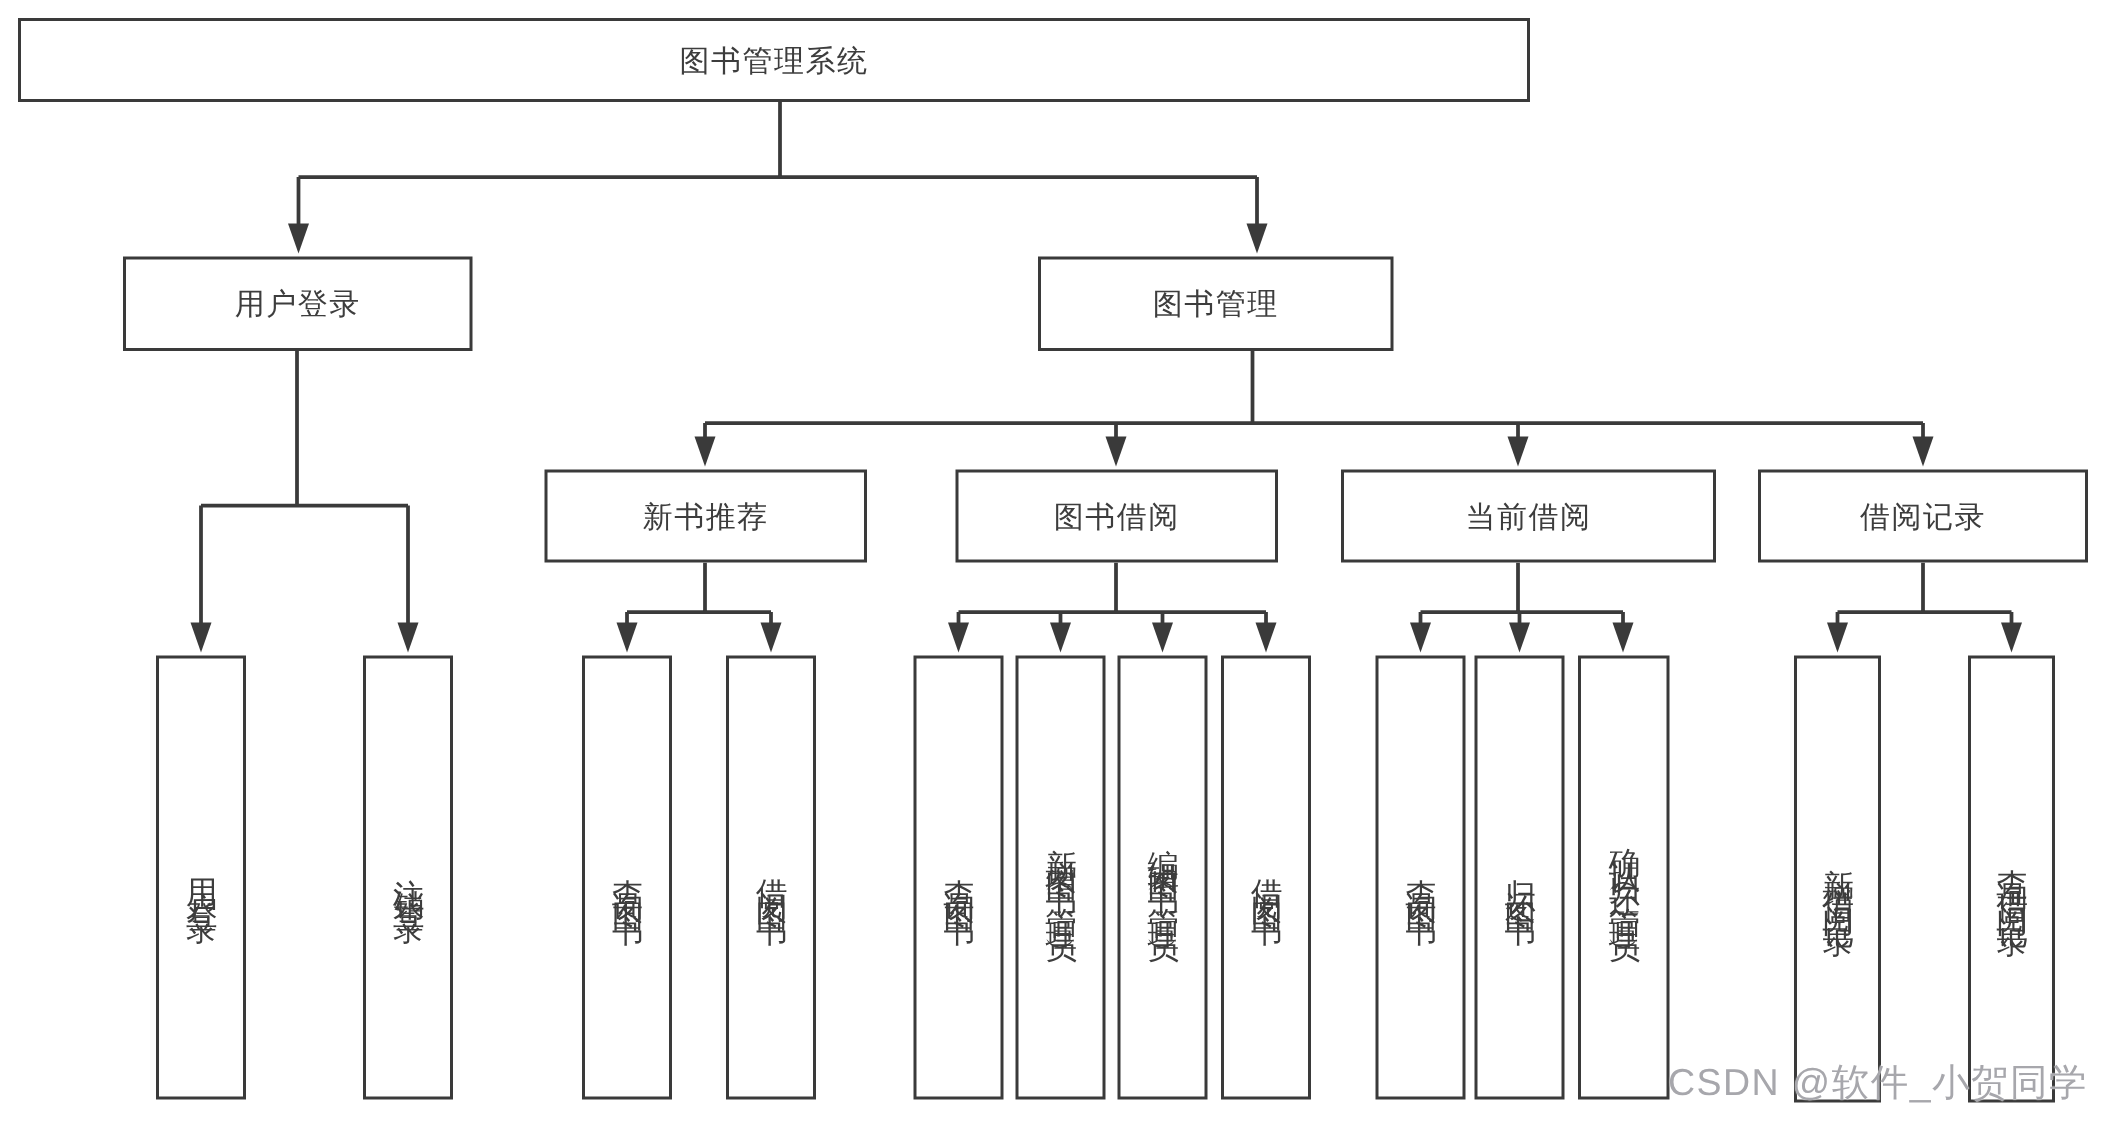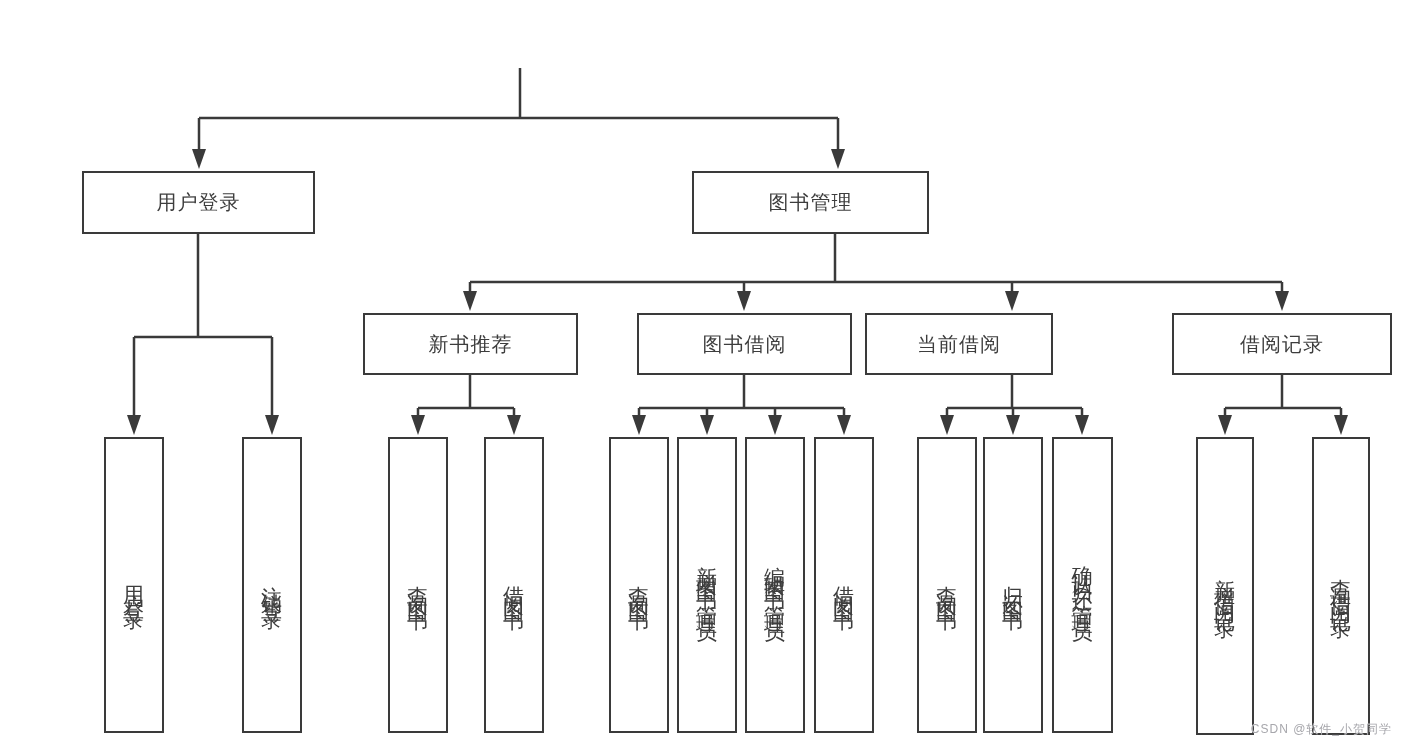--- a/index.html
+++ b/index.html
@@ -32,21 +32,21 @@
     text-orientation: mixed;
     font-size: 21px;
     line-height: 1;
     letter-spacing: 8px;
     color: #3d3d3d;
   }
   .watermark {
     position: absolute;
     right: 13px;
     bottom: 9px;
-    font-size: 12px;
+    font-size: 25px;
     color: #a7a7ac;
     letter-spacing: 1px;
     text-shadow: 0 0 1px #ffffff;
     pointer-events: none;
   }
 </style>
 </head>
 <body>
 
 <div class="canvas">
@@ -77,27 +77,28 @@
       <polygon points="768,415 782,415 775,435"></polygon>
       <polygon points="837,415 851,415 844,435"></polygon>
       <polygon points="940,415 954,415 947,435"></polygon>
       <polygon points="1006,415 1020,415 1013,435"></polygon>
       <polygon points="1075,415 1089,415 1082,435"></polygon>
       <polygon points="1218,415 1232,415 1225,435"></polygon>
       <polygon points="1334,415 1348,415 1341,435"></polygon>
     </g>
   </svg>
 
+  <div class="node" style="left:12px; top:12px; width:1008px; height:56px">图书管理系统</div>
 
   <div class="node" style="left:82px; top:171px; width:233px; height:63px">用户登录</div>
   <div class="node" style="left:692px; top:171px; width:237px; height:63px">图书管理</div>
 
   <div class="node" style="left:637px; top:313px; width:215px; height:62px">图书借阅</div>
   <div class="node" style="left:363px; top:313px; width:215px; height:62px">新书推荐</div>
-  <div class="node" style="left:865px; top:313px; width:188px; height:62px">当前借阅</div>
+  <div class="node" style="left:894px; top:313px; width:250px; height:62px">当前借阅</div>
   <div class="node" style="left:1172px; top:313px; width:220px; height:62px">借阅记录</div>
 
   <div class="node v" style="left:104px; top:437px; width:60px; height:296px">
     <span class="vtext">用户登录</span>
   </div>
   <div class="node v" style="left:242px; top:437px; width:60px; height:296px">
     <span class="vtext">注销登录</span>
   </div>
 
   <div class="node v" style="left:388px; top:437px; width:60px; height:296px">

